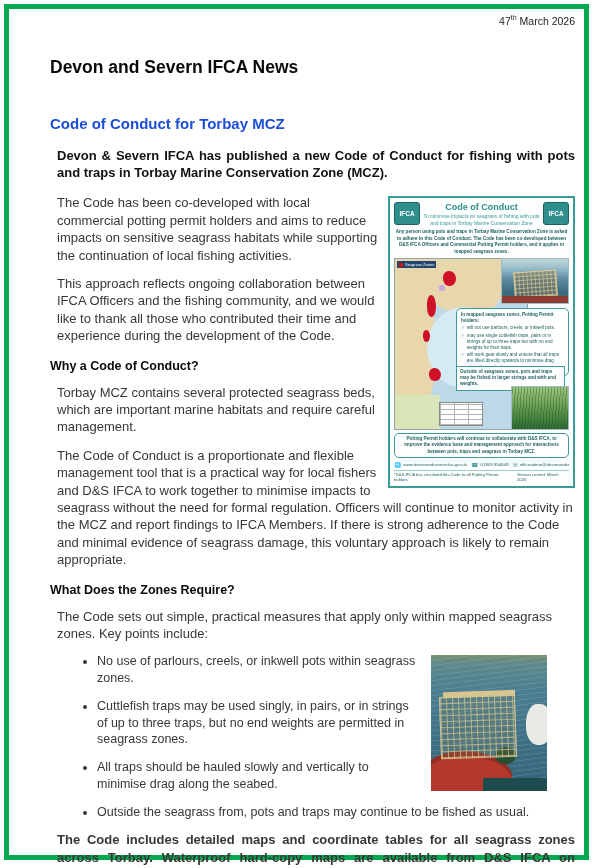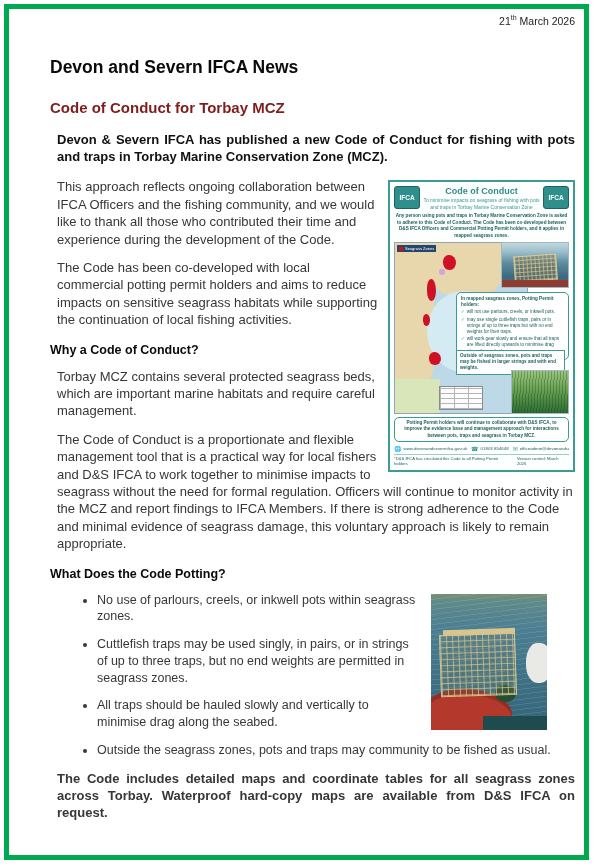--- a/index.html
+++ b/index.html
@@ -9,21 +9,21 @@
     overflow:hidden;
   }
   .frame {
     position:absolute; left:4px; top:4px; width:585px; height:856px;
     border:5px solid #00A94E; box-sizing:border-box; pointer-events:none;
   }
   .content { position:absolute; left:50px; top:14px; width:525px; }
   .date { text-align:right; font-size:10.5px; color:#1d1d1d; }
   .date sup { font-size:7px; }
   h1 { font-size:17.5px; font-weight:bold; color:#0a0a0a; margin:30px 0 0 0; }
-  h2 { font-size:15px; font-weight:bold; color:#7f1d1d; margin:21px 0 15px 0; }
+  h2 { font-size:15px; font-weight:bold; color:#1d4ed8; margin:37px 0 15px 0; }
   p { font-size:13px; line-height:1.34; margin:0 0 11px 7px; }
   .intro { font-weight:bold; color:#111; text-align:justify; margin-bottom:13px; }
   h3 { font-size:12.5px; font-weight:bold; color:#0a0a0a; margin:14px 7px 11px 0; }
   ul.reqs { margin:0 0 11px 0; padding-left:47px; }
   ul.reqs li { font-size:12.5px; line-height:1.34; margin-bottom:11px; }
   .last { text-align:justify; clear:right;font-weight:bold; }
 
   
   .poster {
     float:right; width:187px; margin:2px 0 10px 9px; background:#fdfefe;
@@ -143,21 +143,21 @@
   }
   .ph-fender { right:-4%; top:36%; width:22%; height:30%; background:#E9EAE6; border-radius:45%; }
 </style>
 </head>
 <body>
 
 <div class="frame"></div>
 
 <div class="content">
 
-  <div class="date"><span>21</span><sup>th</sup><span> March 2026</span></div>
+  <div class="date"><span>47</span><sup>th</sup><span> March 2026</span></div>
 
   <h1>Devon and Severn IFCA News</h1>
   <h2>Code of Conduct for Torbay MCZ</h2>
 
   <p class="intro">Devon &amp; Severn IFCA has published a new Code of Conduct for fishing with pots and traps in Torbay Marine Conservation Zone (MCZ).</p>
 
   <div class="flow">
 
     <aside class="poster">
       <div class="poster-head">
@@ -221,41 +221,42 @@
         <span class="c-sep"></span>
         <span class="c-icon">✉</span>
           <span>officeadmin@devonandsevernifca.gov.uk</span>
       </div>
       <div class="poster-bottom">
         <span>*D&amp;S IFCA has circulated this Code to all Potting Permit holders</span>
         <span>Version control: March 2026</span>
       </div>
     </aside>
 
+    <p>The Code has been co-developed with local commercial potting permit holders and aims to reduce impacts on sensitive seagrass habitats while supporting the continuation of local fishing activities.</p>
     <p>This approach reflects ongoing collaboration between IFCA Officers and the fishing community, and we would like to thank all those who contributed their time and experience during the development of the Code.</p>
-    <p>The Code has been co-developed with local commercial potting permit holders and aims to reduce impacts on sensitive seagrass habitats while supporting the continuation of local fishing activities.</p>
     <h3>Why a Code of Conduct?</h3>
     <p>Torbay MCZ contains several protected seagrass beds, which are important marine habitats and require careful management.</p>
     <p>The Code of Conduct is a proportionate and flexible management tool that is a practical way for local fishers and D&amp;S IFCA to work together to minimise impacts to seagrass without the need for formal regulation. Officers will continue to monitor activity in the MCZ and report findings to IFCA Members. If there is strong adherence to the Code and minimal evidence of seagrass damage, this voluntary approach is likely to remain appropriate.</p>
-    <h3>What Does the Code Potting?</h3>
+    <h3>What Does the Zones Require?</h3>
+    <p>The Code sets out simple, practical measures that apply only within mapped seagrass zones. Key points include:</p>
 
     <div class="photo">
       <div class="ph-water"></div>
       <div class="ph-ripples"></div>
       <div class="ph-deck"></div>
       <div class="ph-deck-dark"></div>
       <div class="ph-weed"></div>
       <div class="ph-trap-top"></div>
       <div class="ph-trap"></div>
       <div class="ph-fender"></div>
     </div>
 
     <ul class="reqs">
       <li>No use of parlours, creels, or inkwell pots within seagrass zones.</li>
       <li>Cuttlefish traps may be used singly, in pairs, or in strings of up to three traps, but no end weights are permitted in seagrass zones.</li>
       <li>All traps should be hauled slowly and vertically to minimise drag along the seabed.</li>
-      <li>Outside the seagrass zones, pots and traps may community to be fished as usual.</li>
+      <li>Outside the seagrass from, pots and traps may continue to be fished as usual.</li>
     </ul>
 
     <p class="last">The Code includes detailed maps and coordinate tables for all seagrass zones across Torbay. Waterproof hard-copy maps are available from D&amp;S IFCA on request.</p>
 
   </div>
 </div>
 
 </body></html>

